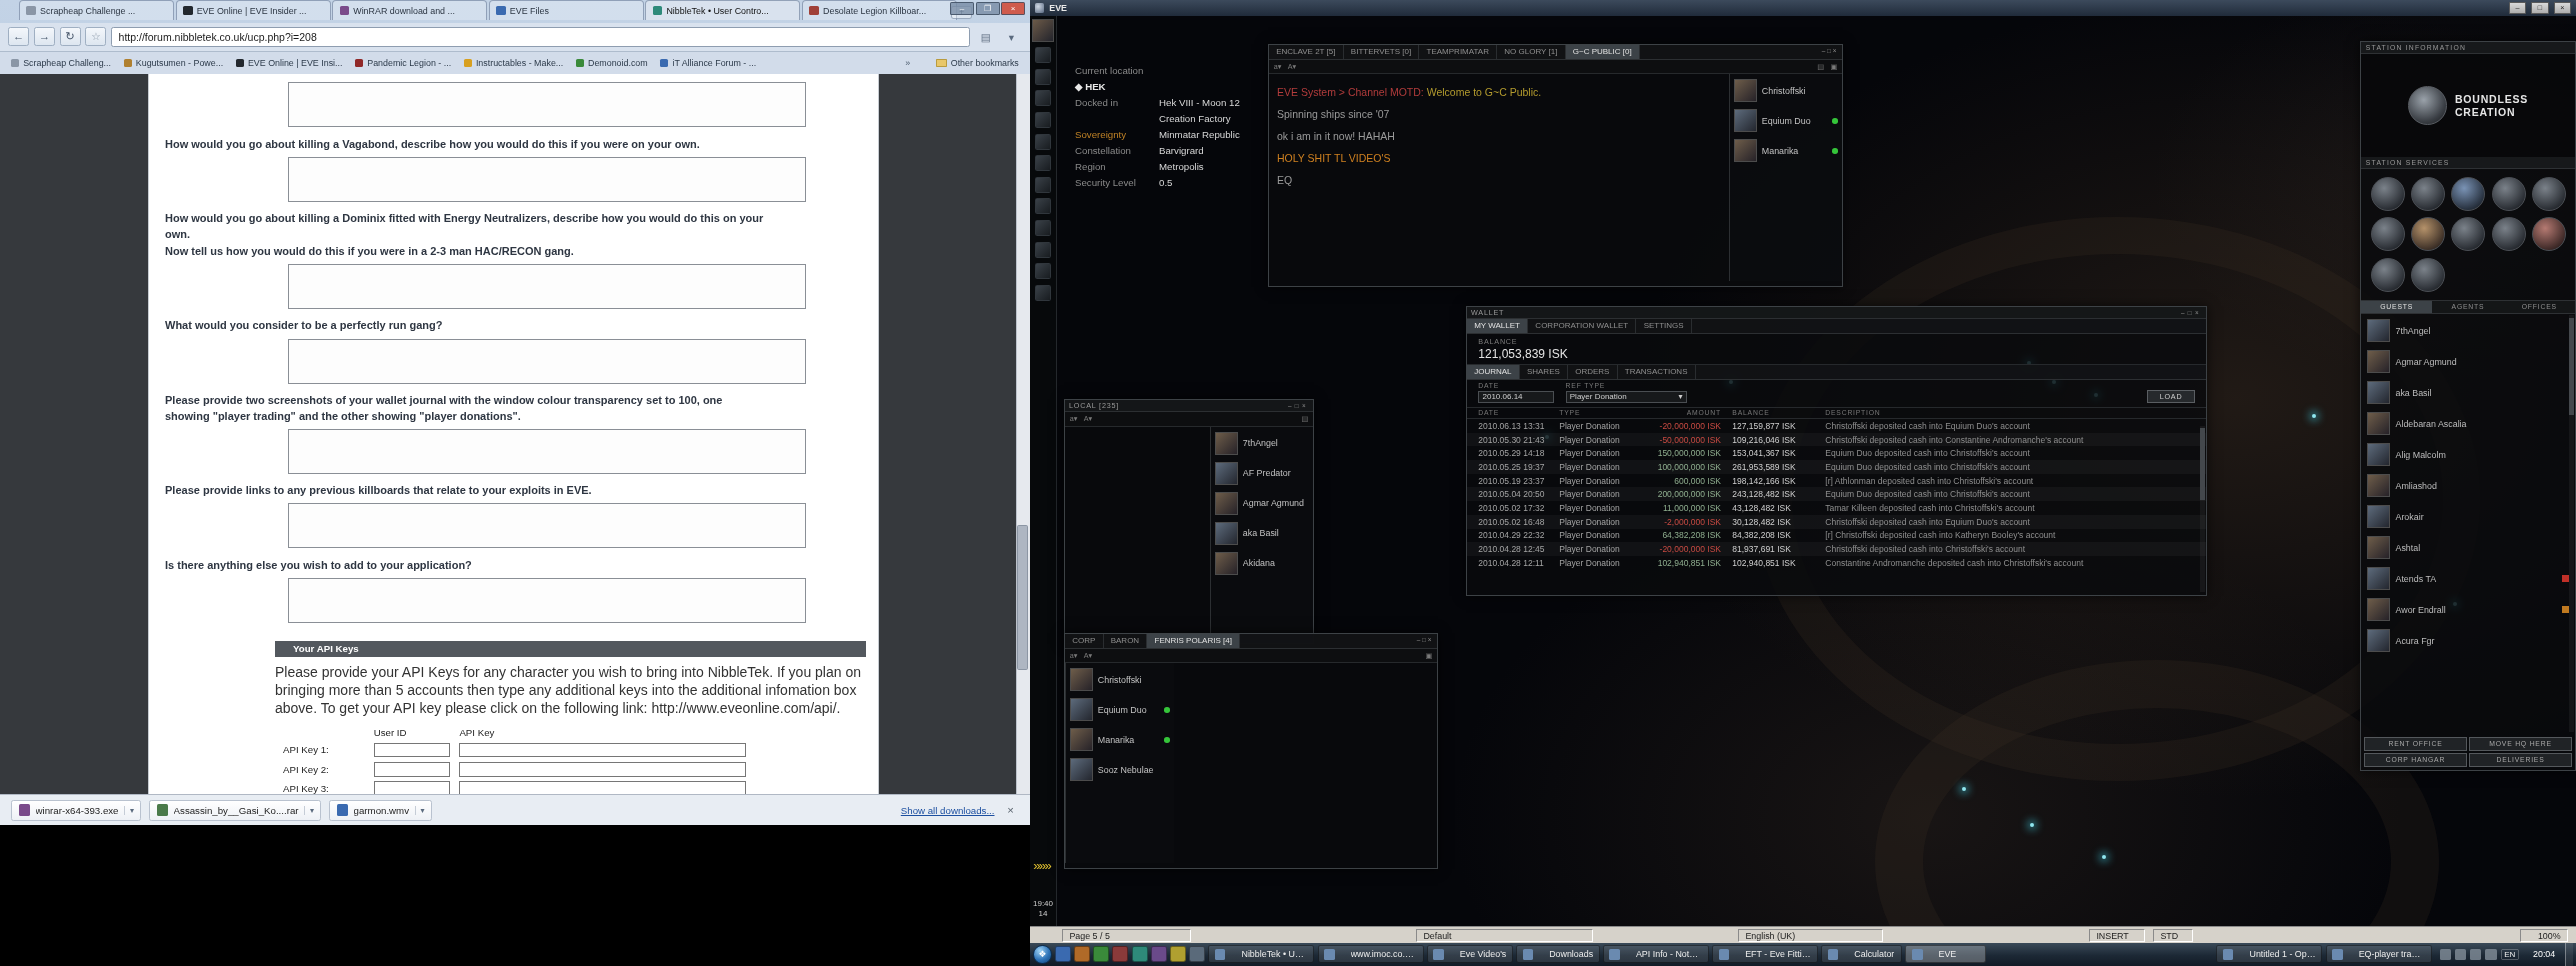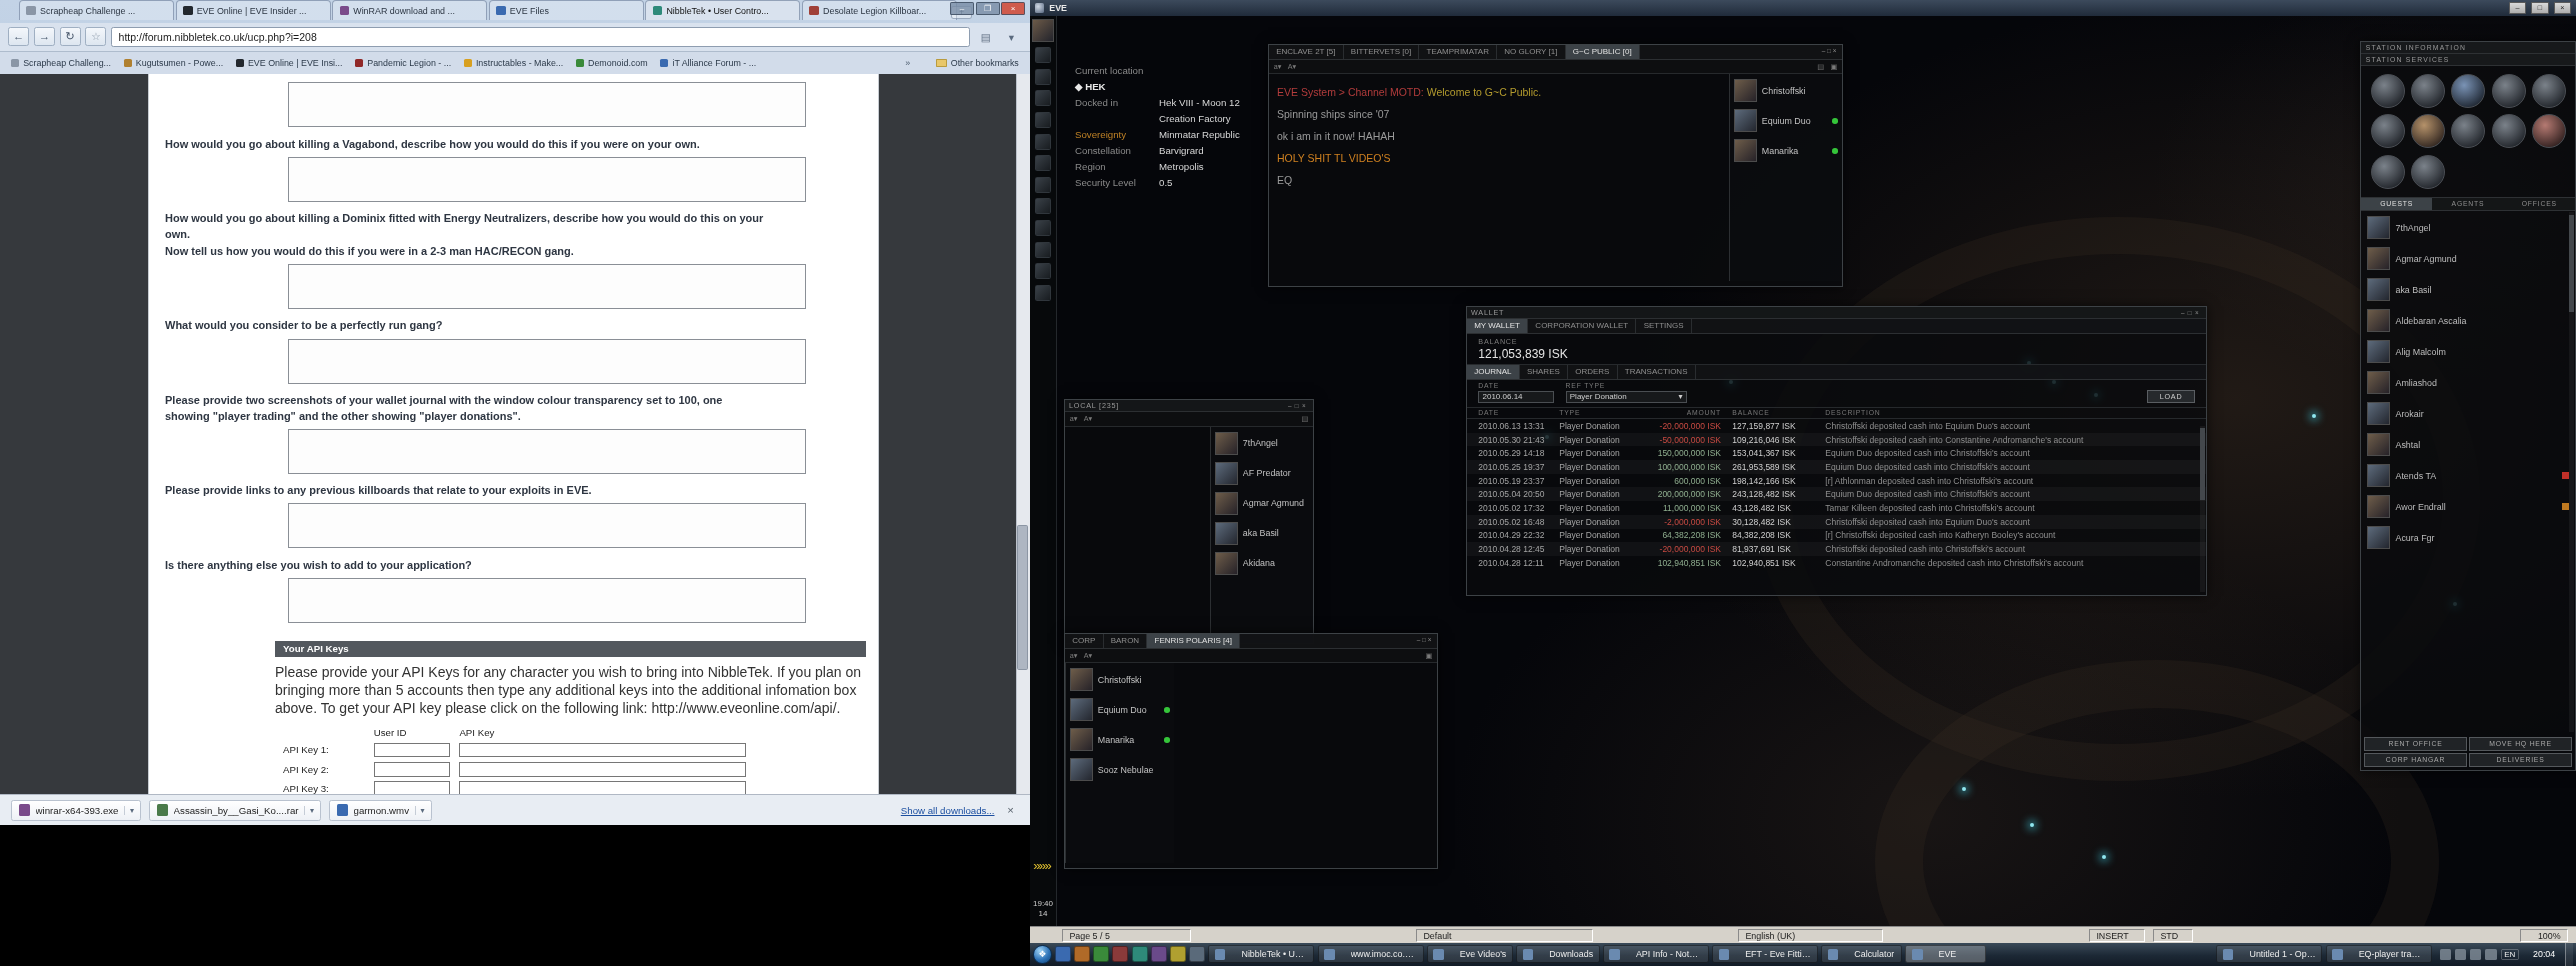--- a/index.html
+++ b/index.html
@@ -37,21 +37,21 @@
 .bm span{overflow:hidden;text-overflow:ellipsis}
 .bm-spacer{flex:1}
 .chev{color:#4a5a6c;padding:0 3.2px}
 .otherbm{display:flex;align-items:center;gap:4px;padding:2.4px 4.8px;font-size:8.9px}
 .folder{width:10.5px;height:8px;background:#e8c76a;border:0.8px solid #b99b3e;border-radius:0.8px}
 .c-content{position:absolute;left:0;top:74px;width:1030px;height:720px;background:#36393d;overflow:hidden}
 .panel{position:absolute;left:148px;top:0;width:731px;height:720px;background:#ffffff;border-left:0.8px solid #c7ccd2;border-right:0.8px solid #c7ccd2;padding-top:3.2px}
 .ta{display:block;margin:4.8px 0 0 139px;width:518px;height:45px;border:0.8px solid #8a8f96;background:#fdfdfd;resize:none;font-family:"Liberation Sans",sans-serif}
 .q{margin:9.7px 0 0 16px;max-width:612px;font-size:11px;font-weight:bold;color:#2e3642;line-height:15.3px}
 .q.tight{margin-top:1.6px}
-.api-header{margin:17.7px 0 0 126px;width:591px;height:16px;background:#53585e;color:#fff;font-size:9.7px;font-weight:bold;line-height:16px;padding-left:8px}
+.api-header{margin:17.7px 0 0 126px;width:591px;height:16px;background:#53585e;color:#fff;font-size:9.7px;font-weight:bold;line-height:16px;padding-left:18px}
 .api-text{margin:6.4px 0 0 126px;max-width:588px;font-size:14px;color:#333;line-height:18px}
 .api-table{margin:9.7px 0 0 134px;font-size:9.7px;color:#222}
 .api-row{display:grid;grid-template-columns:81px 76px 287px;gap:0 9.7px;align-items:center;margin-top:4.8px}
 .api-head{display:grid;grid-template-columns:81px 76px 287px;gap:0 9.7px;margin-bottom:1.6px;font-size:9.7px;color:#222}
 .api-row input{height:14.5px;border:0.8px solid #767676;background:#fff;font-size:9.7px;padding:0 2.4px;font-family:"Liberation Sans",sans-serif}
 .pg-scroll{position:absolute;right:0;top:0;width:14.5px;height:720px;background:#e6e9ee;border-left:0.8px solid #bcc2cb}
 .pg-thumb{position:absolute;right:1.6px;top:451px;width:11.3px;height:145px;background:#aeb6c2;border:0.8px solid #8c96a4;border-radius:1.6px}
 .c-shelf{position:absolute;left:0;top:794px;width:1030px;height:31px;background:#e8edf3;border-top:0.8px solid #b0b8c4;display:flex;align-items:center;gap:8px;padding:0 11.3px;font-size:9.7px;color:#222}
 .dl{display:flex;align-items:center;gap:5.6px;background:linear-gradient(#ffffff,#eef1f6);border:0.8px solid #b9c2cf;border-radius:2.4px;height:21px;padding:0 6.4px;max-width:173px}
 .dl .fico{width:11.3px;height:11.3px;border-radius:1.6px;flex:none;background:#888}
@@ -740,20 +740,27 @@
               <span class="mname">Sooz Nebulae</span>
               <span class="mdot" style="visibility:hidden"></span>
             </div>
 
         </div>
       </div>
     </div>
 
     <div class="ew station">
       <div class="sheader">STATION INFORMATION</div>
+      <div class="slogo">
+        <div class="emblem"></div>
+        <div class="corpname">
+          <div>BOUNDLESS</div>
+          <div>CREATION</div>
+        </div>
+      </div>
       <div class="sheader">STATION SERVICES</div>
       <div class="svcgrid">
         <div class="svc"></div>
         <div class="svc"></div>
         <div class="svc"></div>
         <div class="svc"></div>
         <div class="svc"></div>
         <div class="svc"></div>
         <div class="svc"></div>
         <div class="svc"></div>

